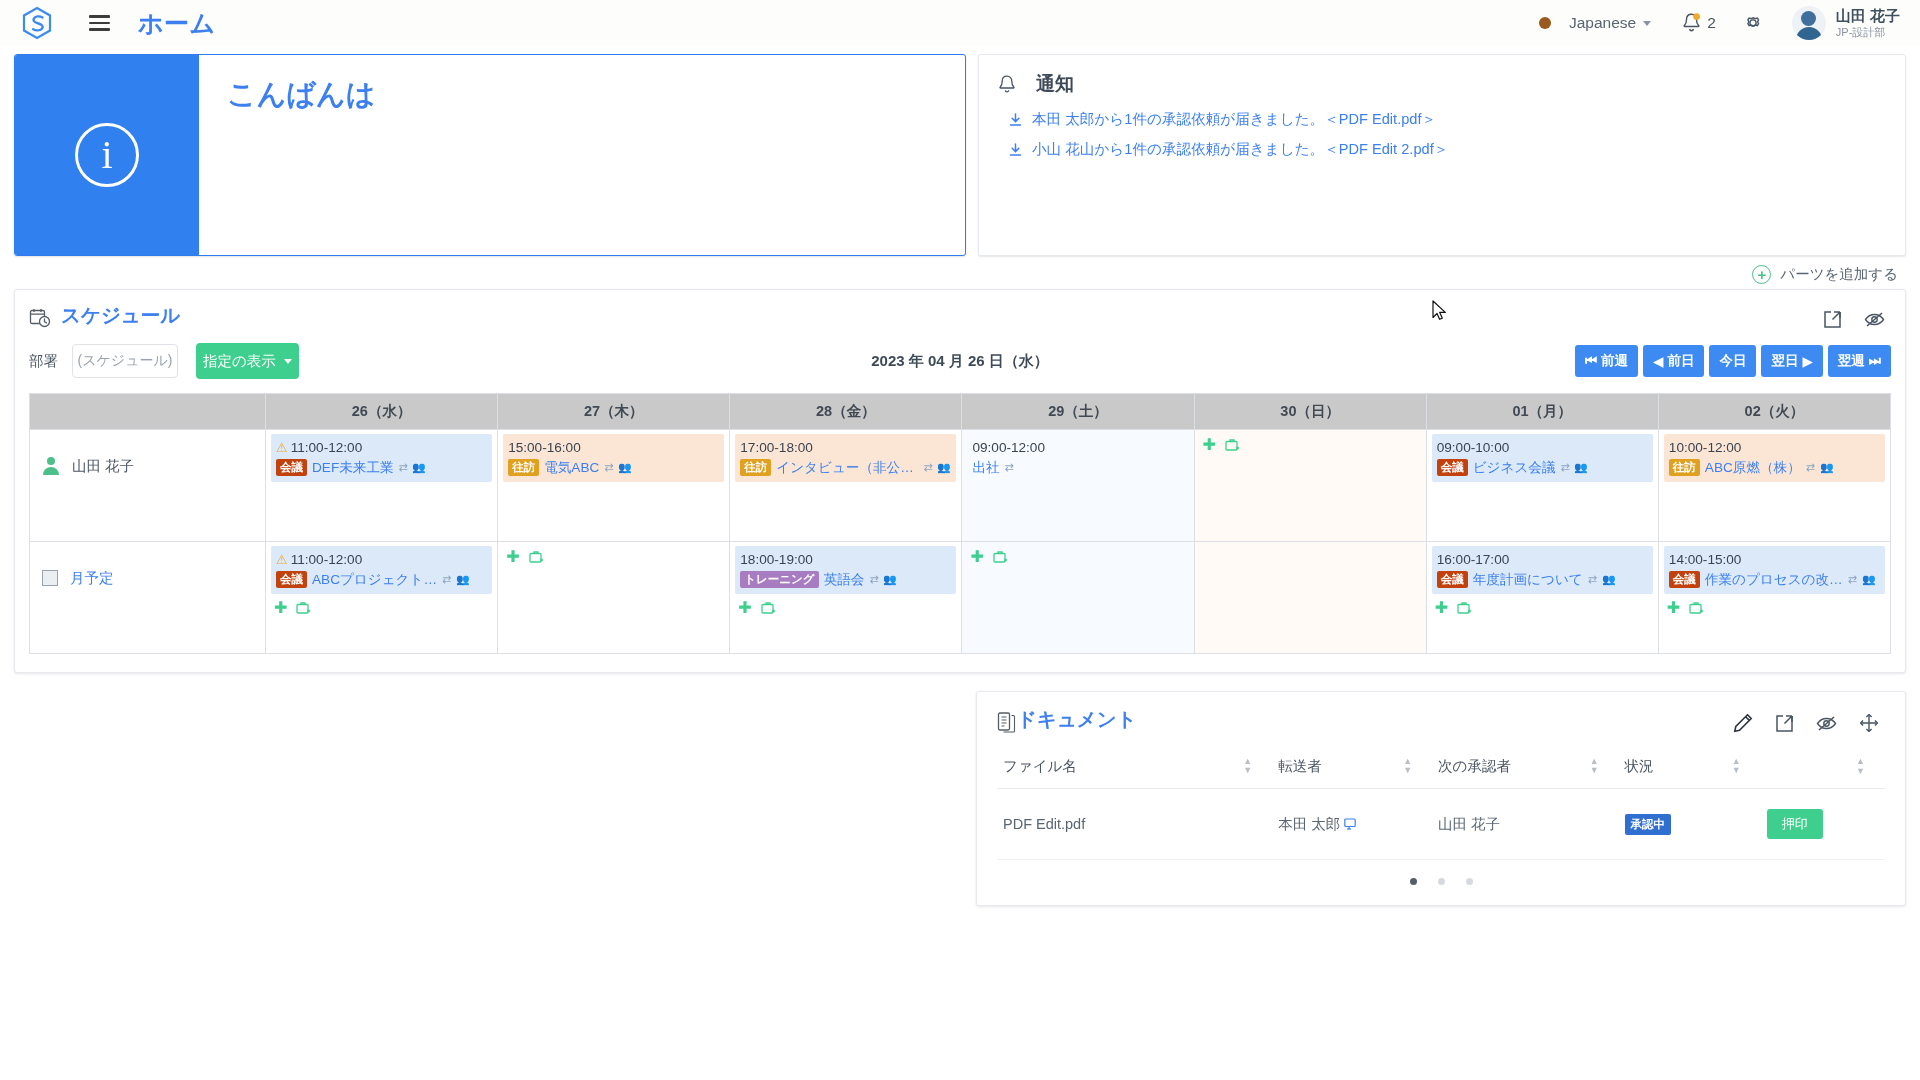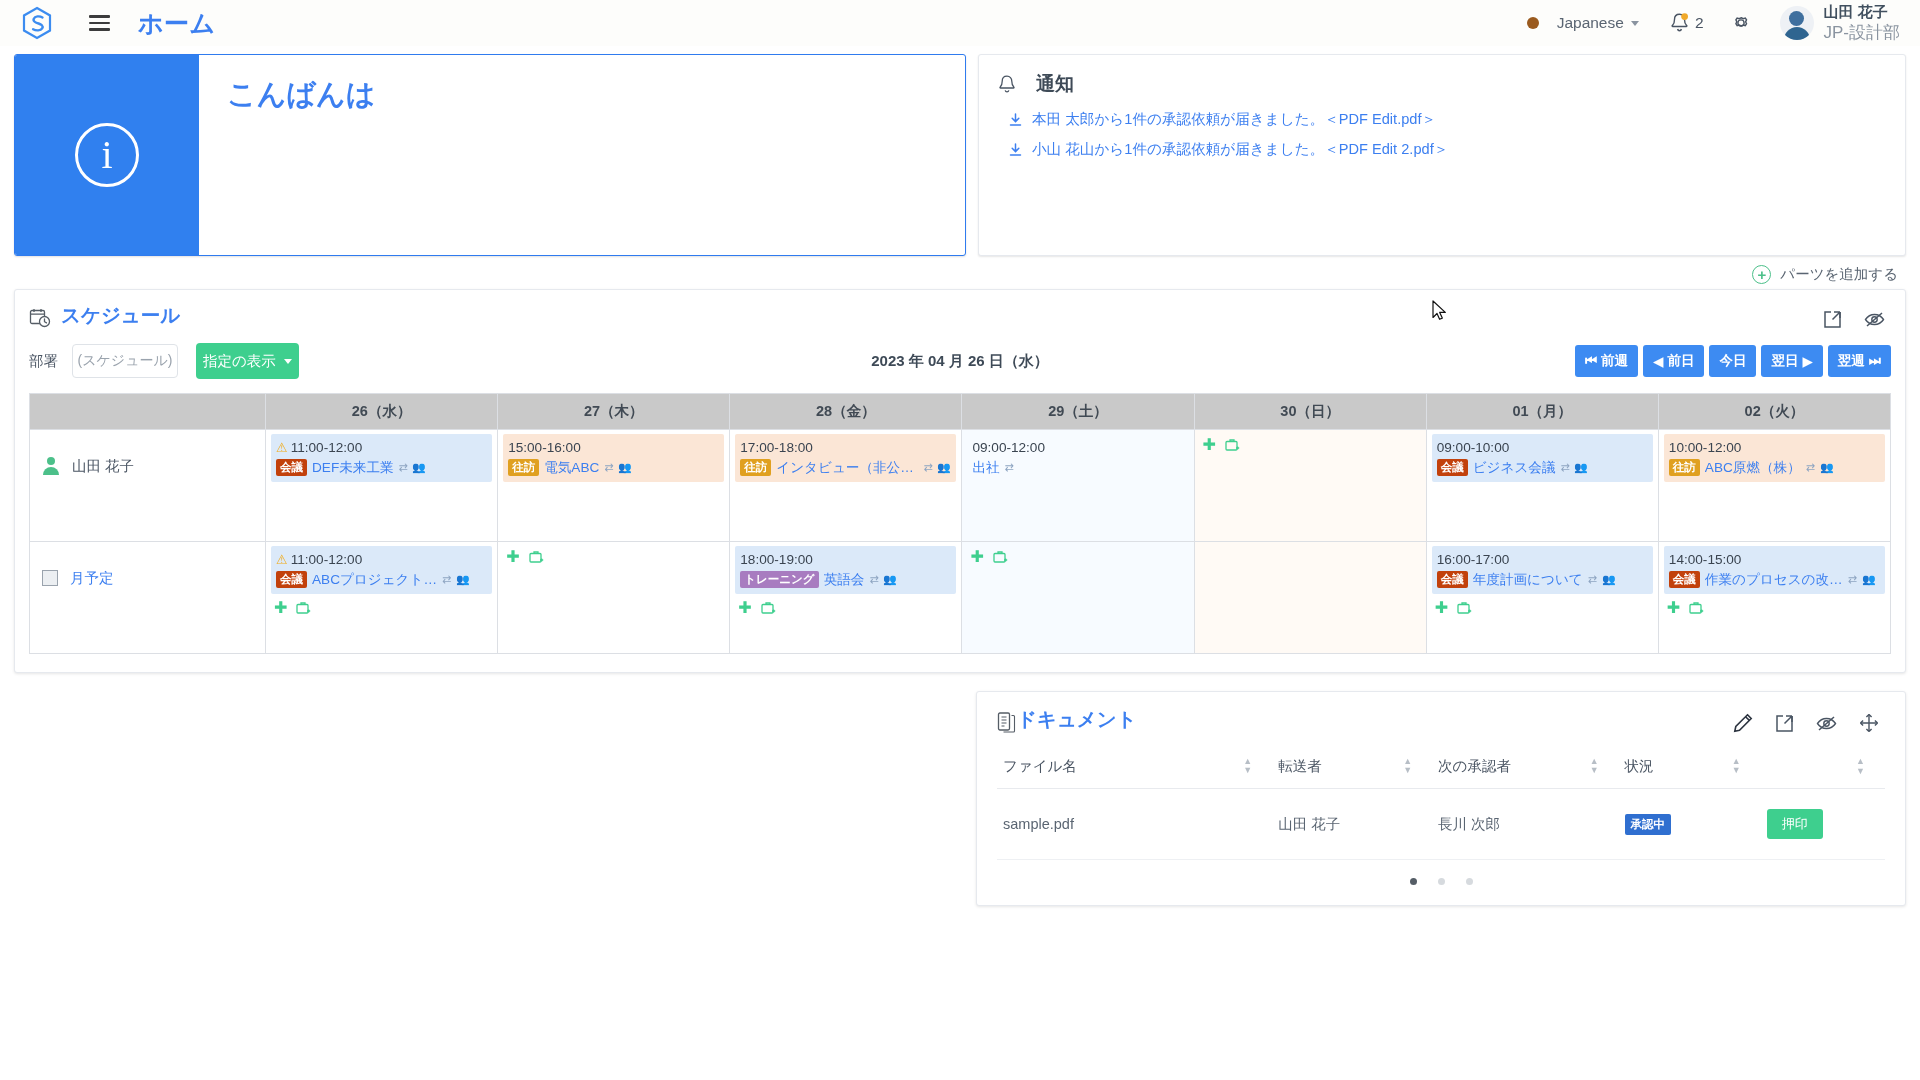--- a/index.html
+++ b/index.html
@@ -34,21 +34,21 @@
   .bell-count { font-size: 15.5px; color:#4a5563; }
   .gear { margin-left: 26px; cursor:pointer; display:flex; }
   .avatar {
     width: 34px; height: 34px; border-radius: 50%; margin-left: 28px;
     background: #eef1f5; overflow:hidden; position:relative; flex:none;
   }
   .avatar .head { position:absolute; width:15px; height:15px; border-radius:50%; background:#3f6f9e; left:9.5px; top:5px; }
   .avatar .body { position:absolute; width:26px; height:15px; border-radius:13px 13px 0 0; background:#2f6590; left:4px; top:21px; }
   .user-meta { margin-left: 10px; line-height:1.25; }
   .user-name { font-size: 15px; font-weight:700; color:#41505f; }
-  .user-dept { font-size: 17px; color:#8a94a0; }
+  .user-dept { font-size: 11px; color:#8a94a0; }
 
   
   .content { padding: 0 14px; }
 
   .row-top { display: flex; gap: 12px; margin-top: 8px; }
 
   
   .greet-card {
     width: 952px; height: 202px;
     display: flex;
@@ -655,23 +655,32 @@
           <tr>
             <th style="width:31%"><span>ファイル名</span><span class="sort-ico">▲<br>▼</span></th>
             <th style="width:18%"><span>転送者</span><span class="sort-ico">▲<br>▼</span></th>
             <th style="width:21%"><span>次の承認者</span><span class="sort-ico">▲<br>▼</span></th>
             <th style="width:16%"><span>状況</span><span class="sort-ico">▲<br>▼</span></th>
             <th style="width:14%"><span></span><span class="sort-ico">▲<br>▼</span></th>
           </tr>
         </thead>
         <tbody>
           <tr>
-            <td>sample.pdf</td>
+            <td>PDF Edit.pdf</td>
+            <td>
+              <span>本田 太郎</span>
+              <span style="color:#3c7ff0;">
+                <svg width="12" height="12" viewBox="0 0 12 12" style="vertical-align:-1px">
+                    <rect x="0.8" y="1" width="10.4" height="7.5" rx="1" stroke="#3c7ff0" stroke-width="1.2" fill="none"></rect>
+                    <path d="M5 8.5v2.5" stroke="#3c7ff0" stroke-width="1.2"></path>
+                    <path d="M3 11h4" stroke="#3c7ff0" stroke-width="1.2"></path>
+                  </svg>
+              </span>
+            </td>
             <td>山田 花子</td>
-            <td>長川 次郎</td>
             <td><span class="badge-approving">承認中</span></td>
             <td><button class="stamp-btn">押印</button></td>
           </tr>
         </tbody>
       </table>
 
       <div class="dots">
         <span class="dot on"></span>
         <span class="dot"></span>
         <span class="dot"></span>

